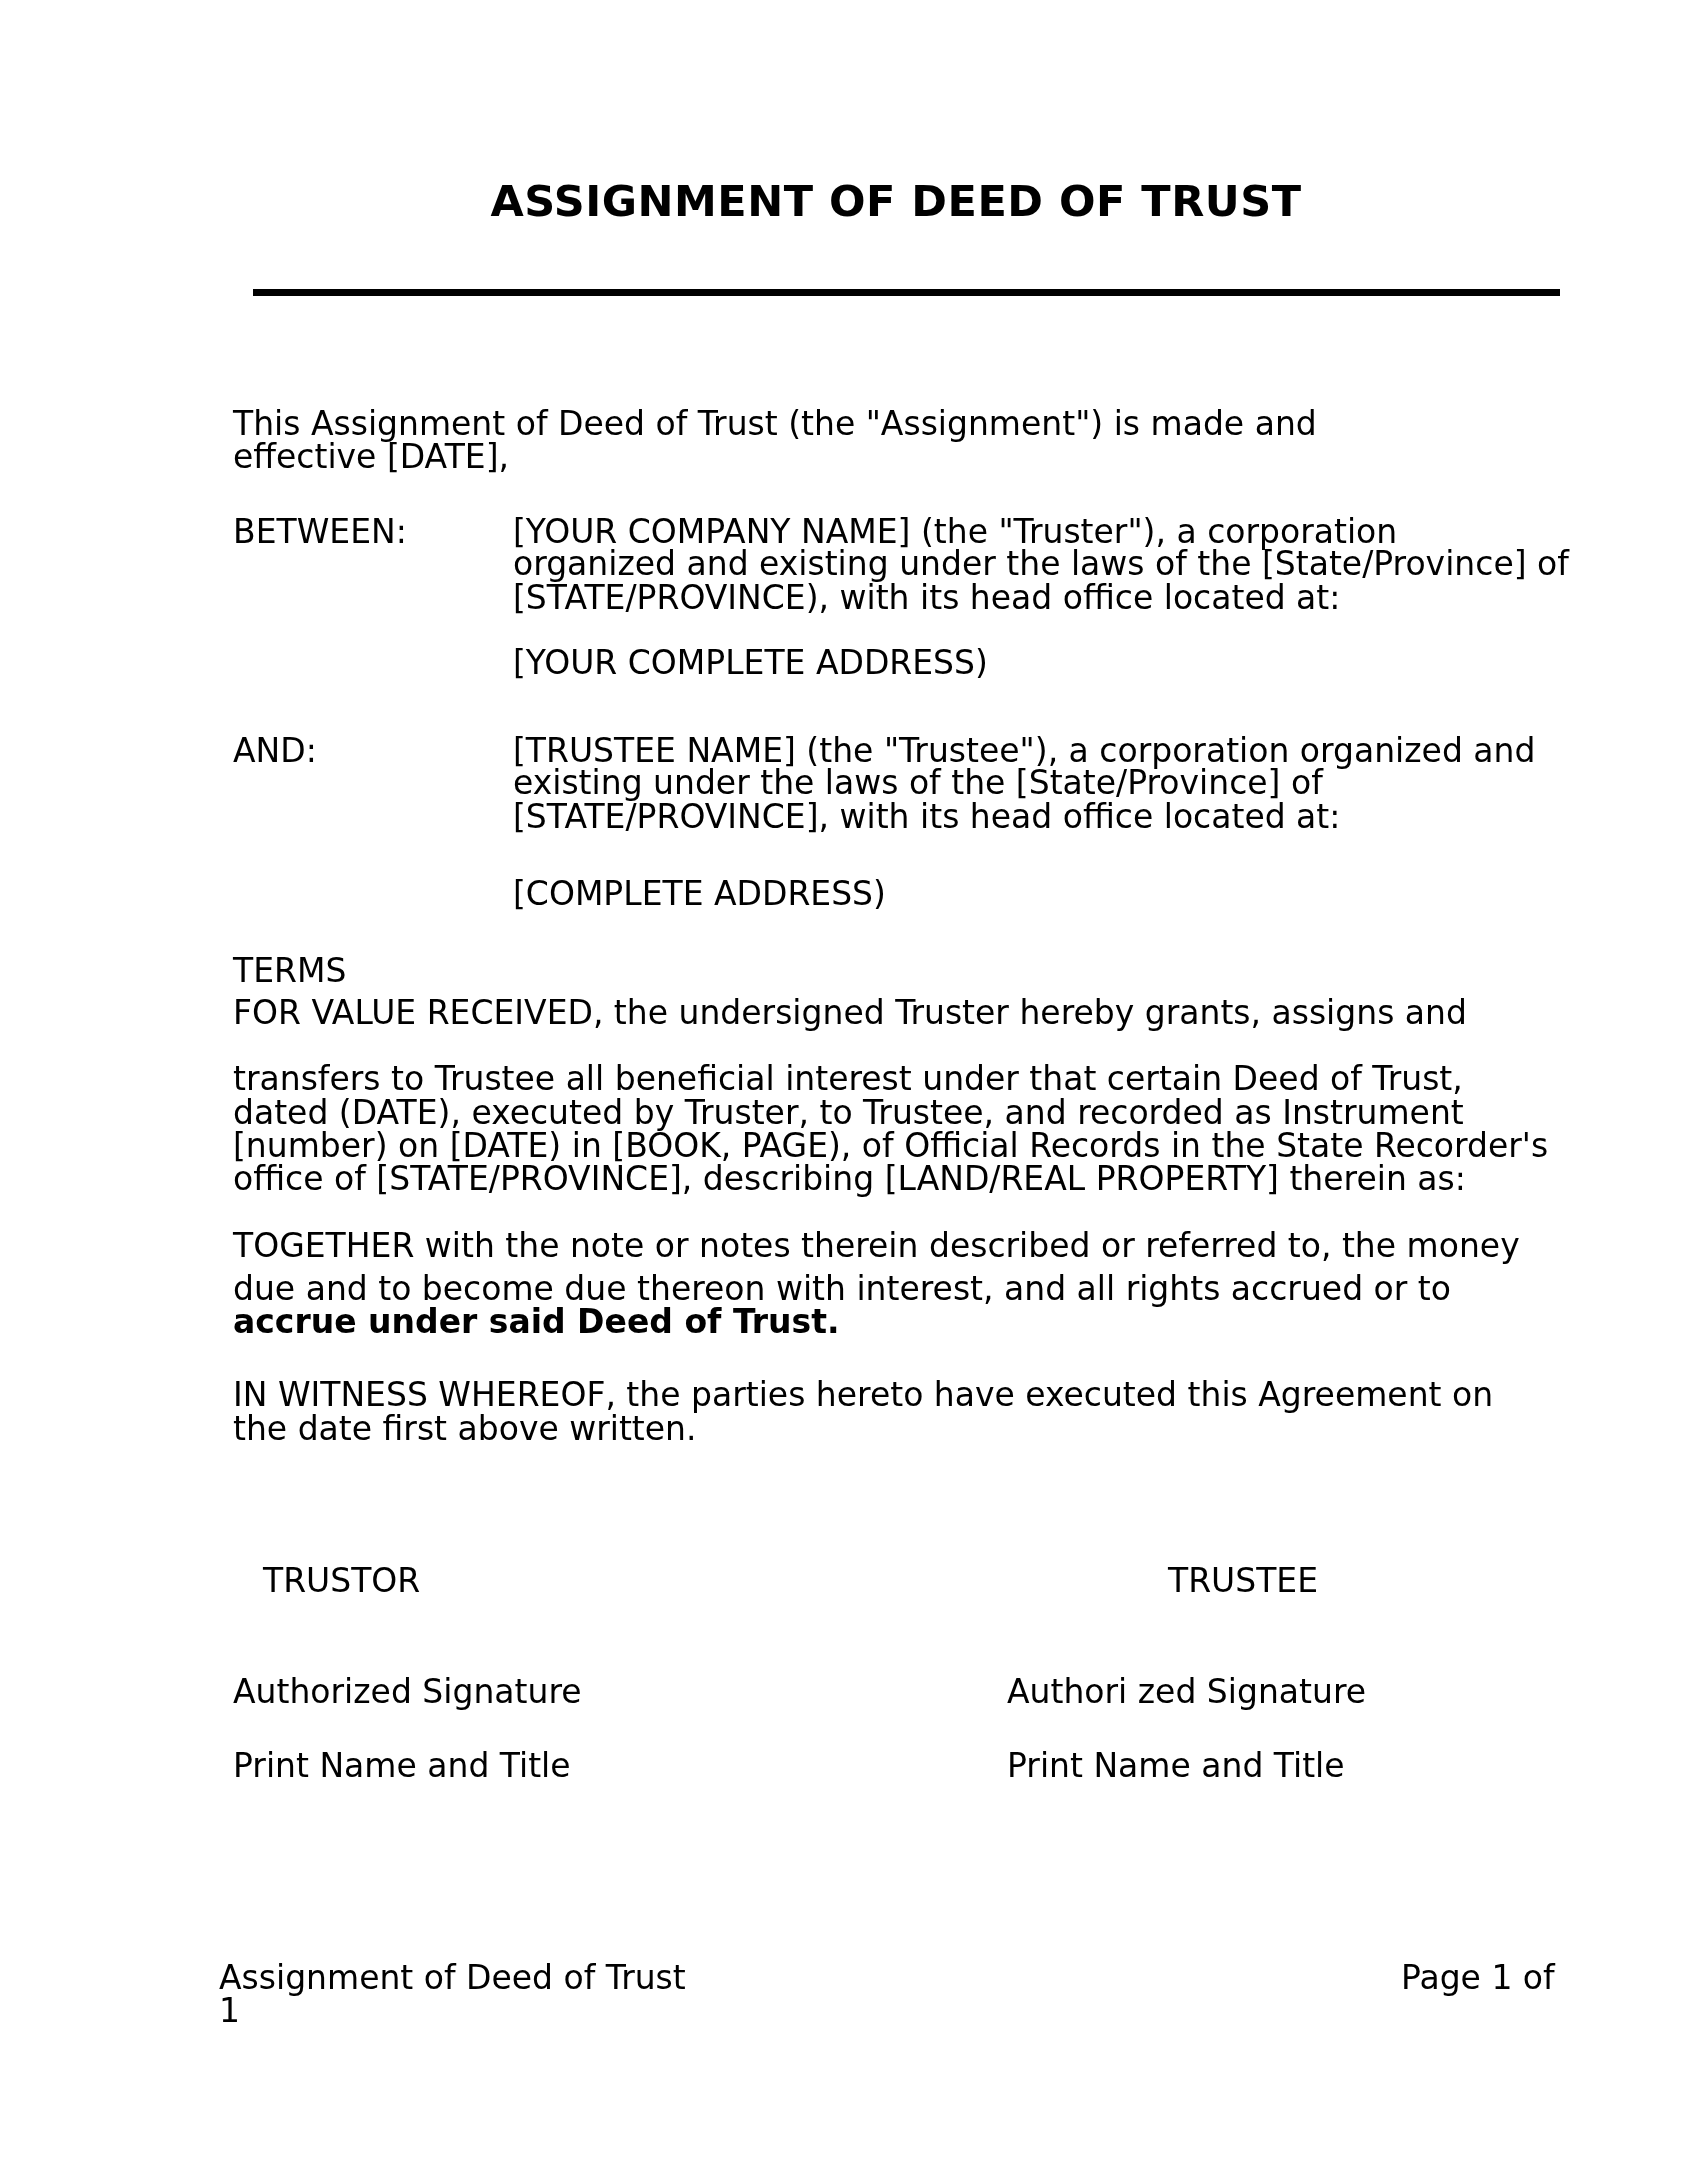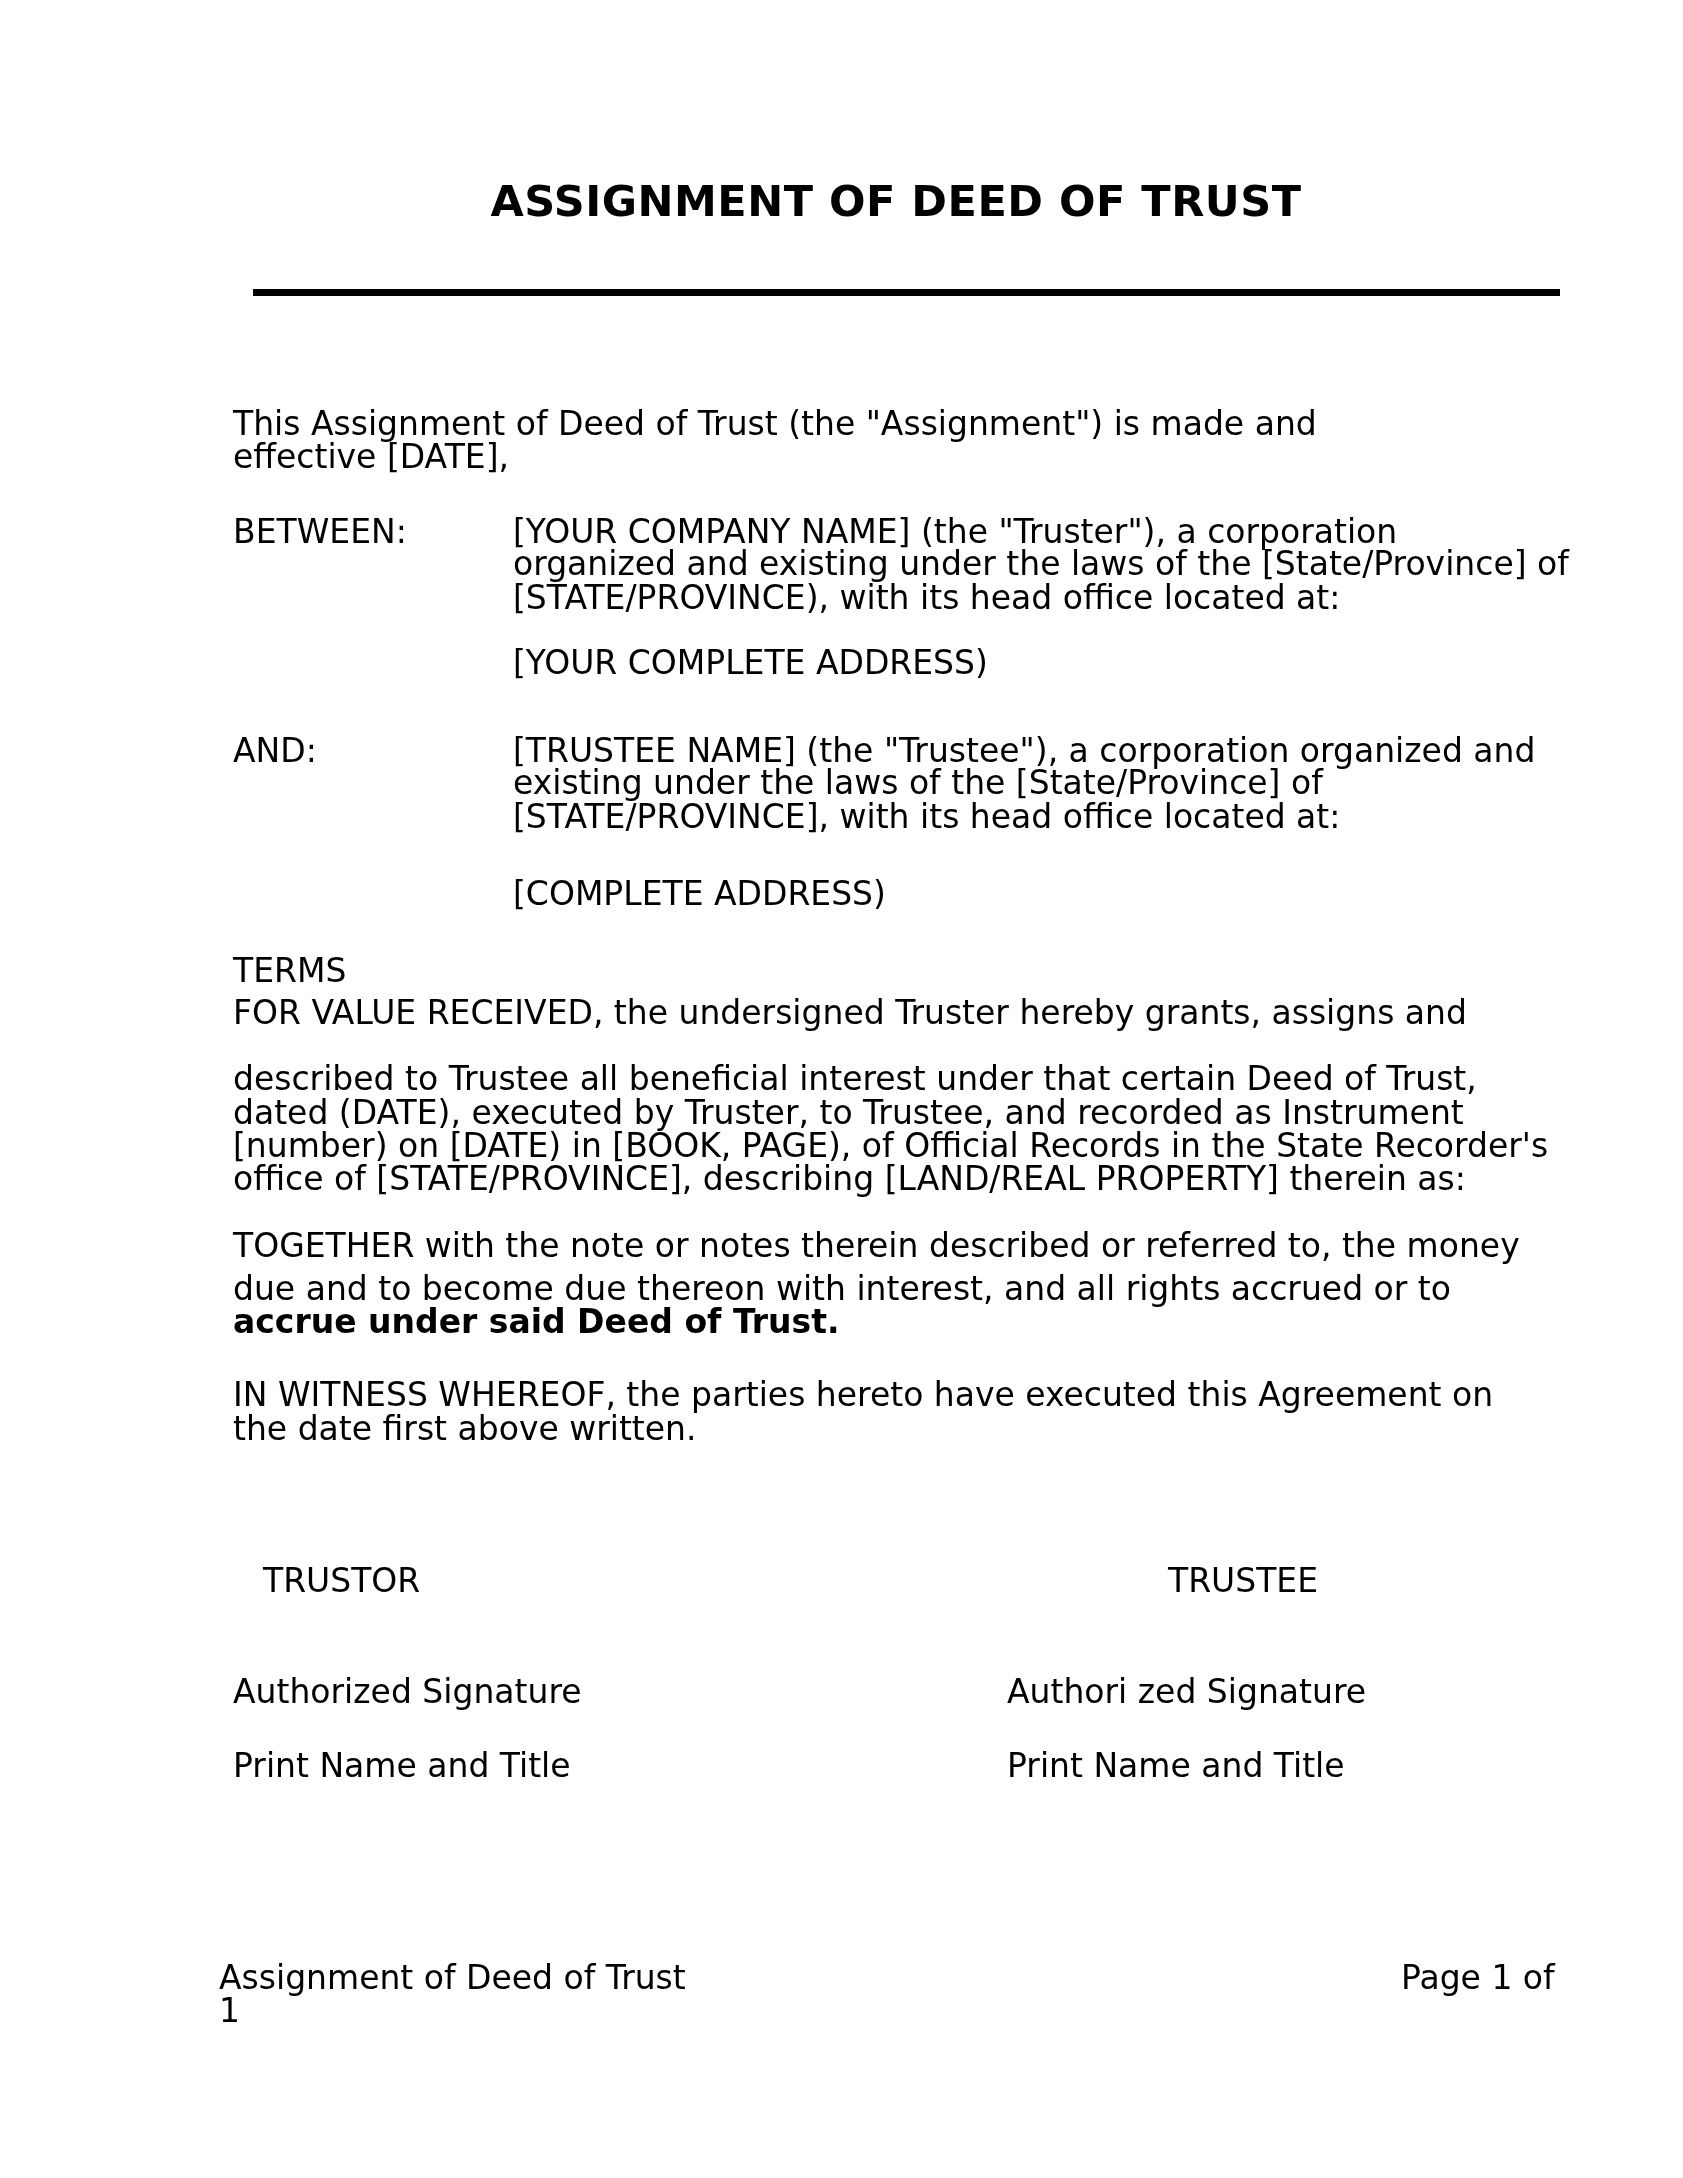--- a/index.html
+++ b/index.html
@@ -56,21 +56,21 @@
 
 <div class="abs txt label" style="top:734px;">AND:</div>
 <div class="abs txt indent" style="top:734px;">[TRUSTEE NAME] (the "Trustee"), a corporation organized and</div>
 <div class="abs txt indent" style="top:766px;">existing under the laws of the [State/Province] of</div>
 <div class="abs txt indent" style="top:800px;">[STATE/PROVINCE], with its head office located at:</div>
 <div class="abs txt indent" style="top:877px;">[COMPLETE ADDRESS)</div>
 
 <div class="abs txt full" style="top:954px;">TERMS</div>
 
 <div class="abs txt full" style="top:996px;">FOR VALUE RECEIVED, the undersigned Truster hereby grants, assigns and</div>
-<div class="abs txt full" style="top:1062px;">described to Trustee all beneficial interest under that certain Deed of Trust,</div>
+<div class="abs txt full" style="top:1062px;">transfers to Trustee all beneficial interest under that certain Deed of Trust,</div>
 <div class="abs txt full" style="top:1096px;">dated (DATE), executed by Truster, to Trustee, and recorded as Instrument</div>
 <div class="abs txt full" style="top:1129px;">[number) on [DATE) in [BOOK, PAGE), of Official Records in the State Recorder's</div>
 <div class="abs txt full" style="top:1162px;">office of [STATE/PROVINCE], describing [LAND/REAL PROPERTY] therein as:</div>
 
 <div class="abs txt full" style="top:1229px;">TOGETHER with the note or notes therein described or referred to, the money</div>
 <div class="abs txt full" style="top:1272px;text-align:right;">due and to become due thereon with interest, and all rights accrued or to</div>
 <div class="abs txt full" style="top:1305px;font-weight:bold;">accrue under said Deed of Trust.</div>
 
 <div class="abs txt full" style="top:1378px;">IN WITNESS WHEREOF, the parties hereto have executed this Agreement on</div>
 <div class="abs txt full" style="top:1412px;">the date first above written.</div>

